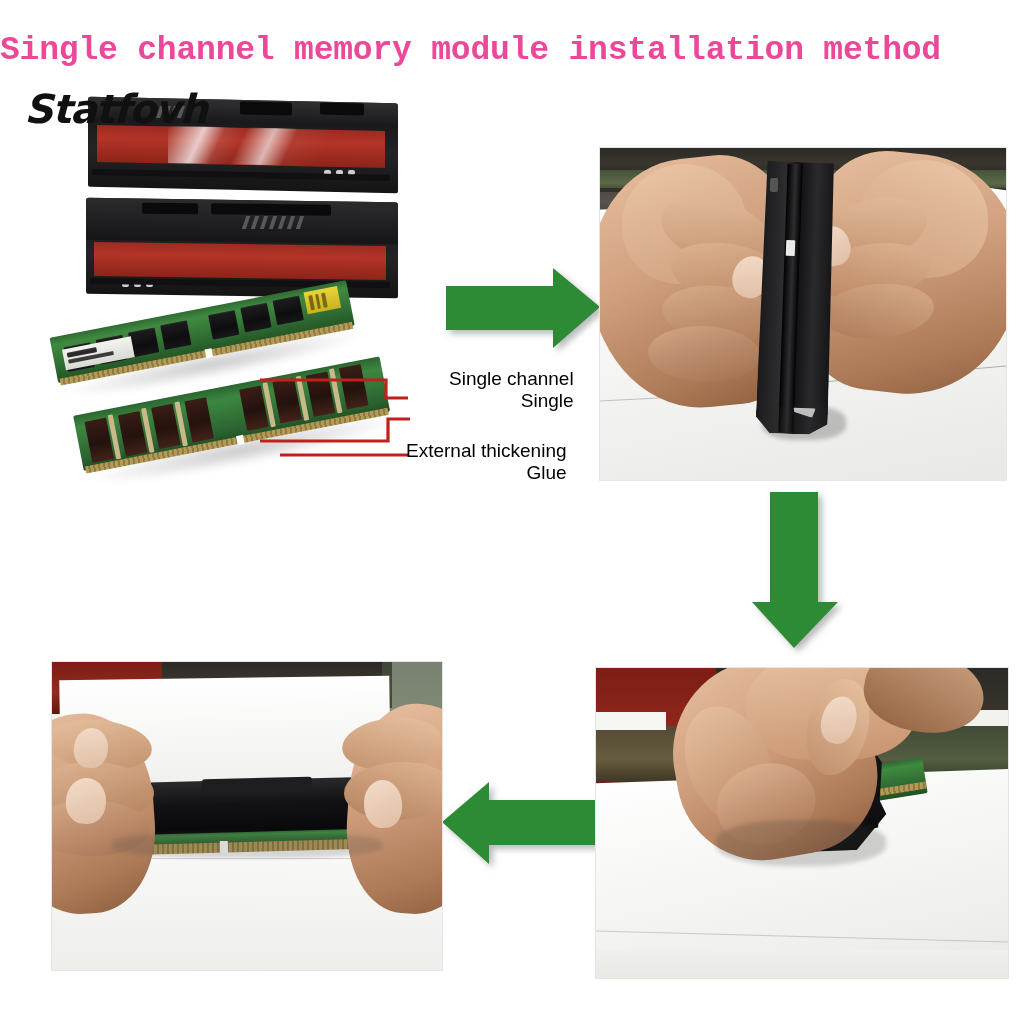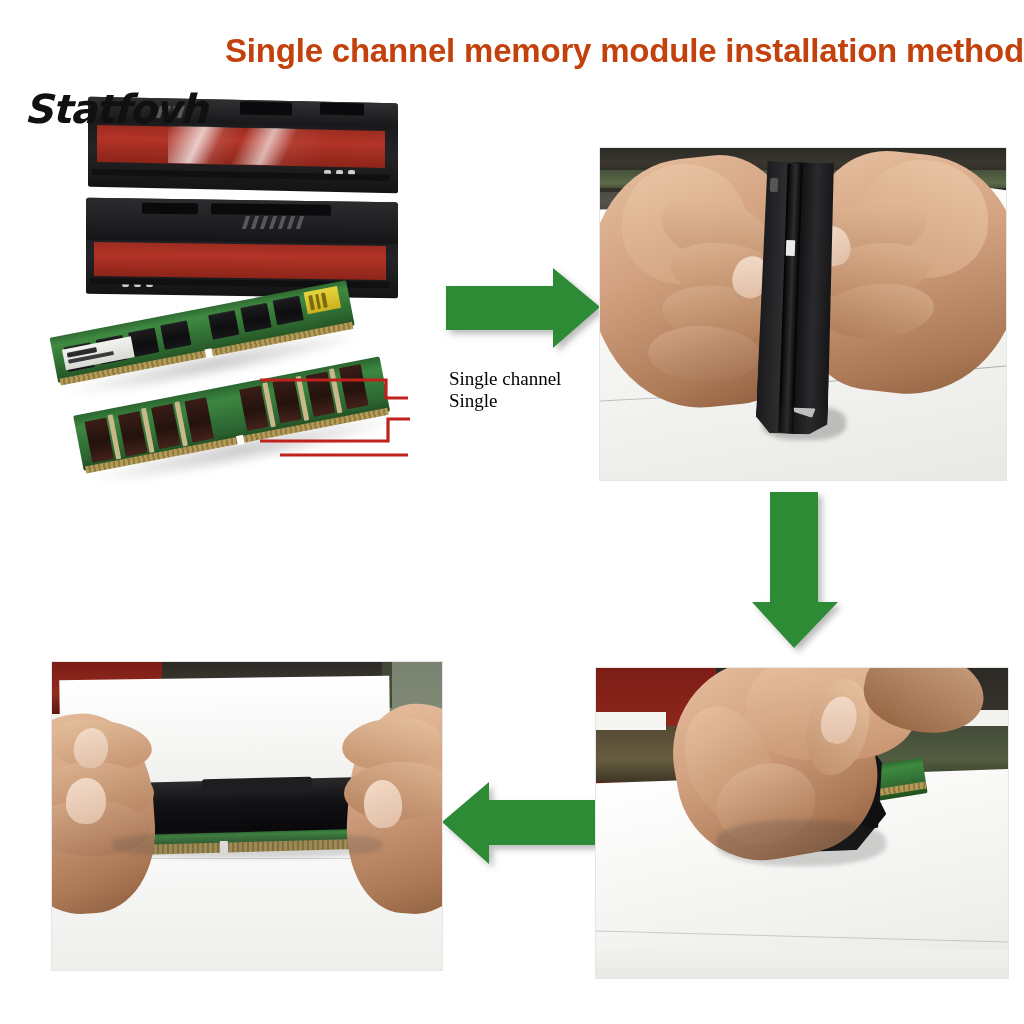--- a/index.html
+++ b/index.html
@@ -14,26 +14,26 @@
     background: #ffffff;
     overflow: hidden;
     font-family: "Liberation Sans", sans-serif;
   }
 
   
   #title {
     position: absolute;
     left: 0; top: 32px;
     width: 1024px;
-    text-align: right;
-    font-family: Liberation Sans, sans-serif;
+    text-align: left;
+    font-family: Liberation Mono, monospace;
     font-weight: bold;
     font-size: 33px;
     letter-spacing: -0.2px;
-    color: #c2410c;
+    color: #ec4899;
     white-space: nowrap;
   }
 
   
   #watermark {
     position: absolute;
     left: 28px; top: 86px;
     font-family: "DejaVu Sans", sans-serif;
     font-weight: bold;
     font-style: italic;
@@ -140,25 +140,25 @@
     position: absolute;
     background: radial-gradient(ellipse at 50% 50%, rgba(90,90,90,0.33) 0%, rgba(255,255,255,0) 72%);
     filter: blur(3px);
   }
 
   
   .callout { position: absolute; }
   .callout svg { display: block; }
   .callout-label {
     position: absolute;
-    font-family: Liberation Serif, serif;
+    font-family: Liberation Sans, sans-serif;
     font-size: 19px;
     color: #000;
     line-height: 1.18;
-    text-align: left;
+    text-align: right;
     white-space: nowrap;
   }
 
   
   .arrow { position: absolute; }
   .arrow svg { display: block; }
 
   
   .paper {
     position: absolute;
@@ -312,20 +312,24 @@
     <svg width="152" height="46" viewBox="0 0 152 46">
       <polyline points="2,36 130,36 130,14 152,14" fill="none" stroke="#c0211c" stroke-width="3.2" stroke-linejoin="miter"></polyline>
     </svg>
   </div>
 
   <div class="callout" style="left:278px; top:448px; width:132px; height:14px;">
     <svg width="132" height="14" viewBox="0 0 132 14">
       <line x1="2" y1="7" x2="130" y2="7" stroke="#c0211c" stroke-width="3.2"></line>
     </svg>
   </div>
+  <div class="callout-label" style="left:406px; top:440px;">
+    <div>External thickening</div>
+    <div>Glue</div>
+  </div>
 
   <div class="arrow" style="left:438px; top:258px; width:170px; height:100px;">
     <svg width="170" height="100" viewBox="0 0 170 100">
       <defs>
         <filter id="ashadow1" x="-20%" y="-20%" width="150%" height="150%">
           <feDropShadow dx="4" dy="4" stdDeviation="3" flood-color="#777" flood-opacity="0.5"></feDropShadow>
         </filter>
       </defs>
       <polygon filter="url(#ashadow1)" points="8,28 115,28 115,10 162,49 115,90 115,72 8,72" fill="#2e8b35"></polygon>
     </svg>

